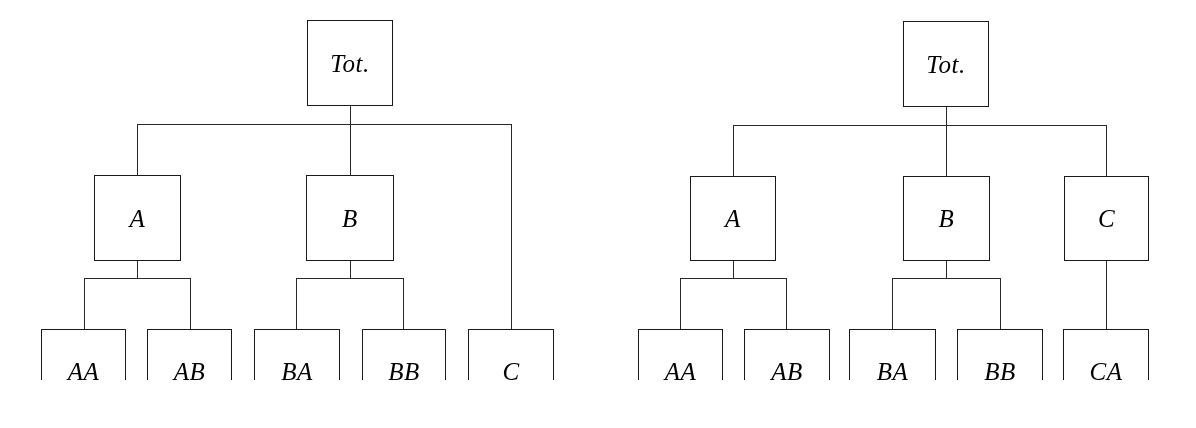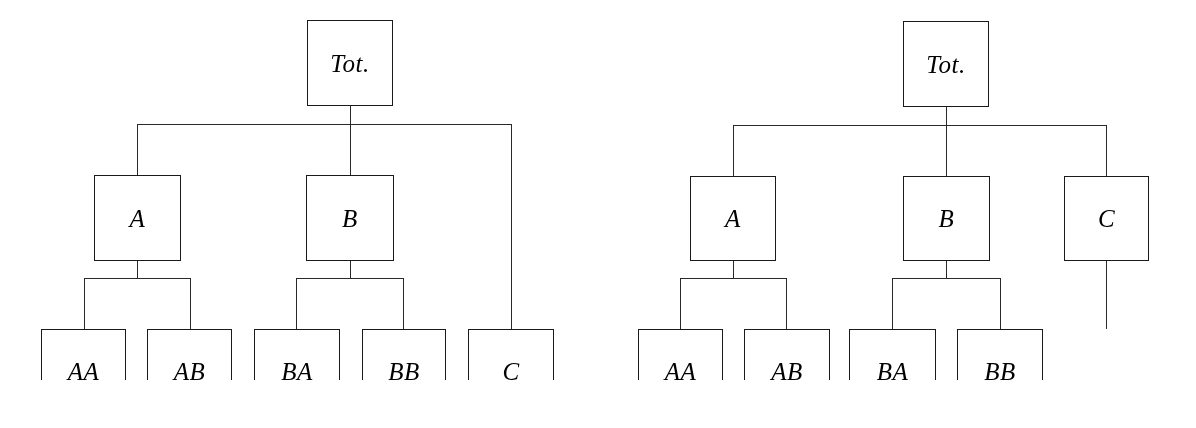--- a/index.html
+++ b/index.html
@@ -139,15 +139,18 @@
     </div>
     <div class="node" style="left:735px; top:329px; width:86px; height:84px;">
       <span class="node-label">AB</span>
     </div>
     <div class="node" style="left:840px; top:329px; width:87px; height:84px;">
       <span class="node-label">BA</span>
     </div>
     <div class="node" style="left:948px; top:329px; width:86px; height:84px;">
       <span class="node-label">BB</span>
     </div>
+    <div class="node" style="left:1054px; top:329px; width:86px; height:84px;">
+      <span class="node-label">CA</span>
+    </div>
   </div>
 
 </div>
 
 </body></html>

